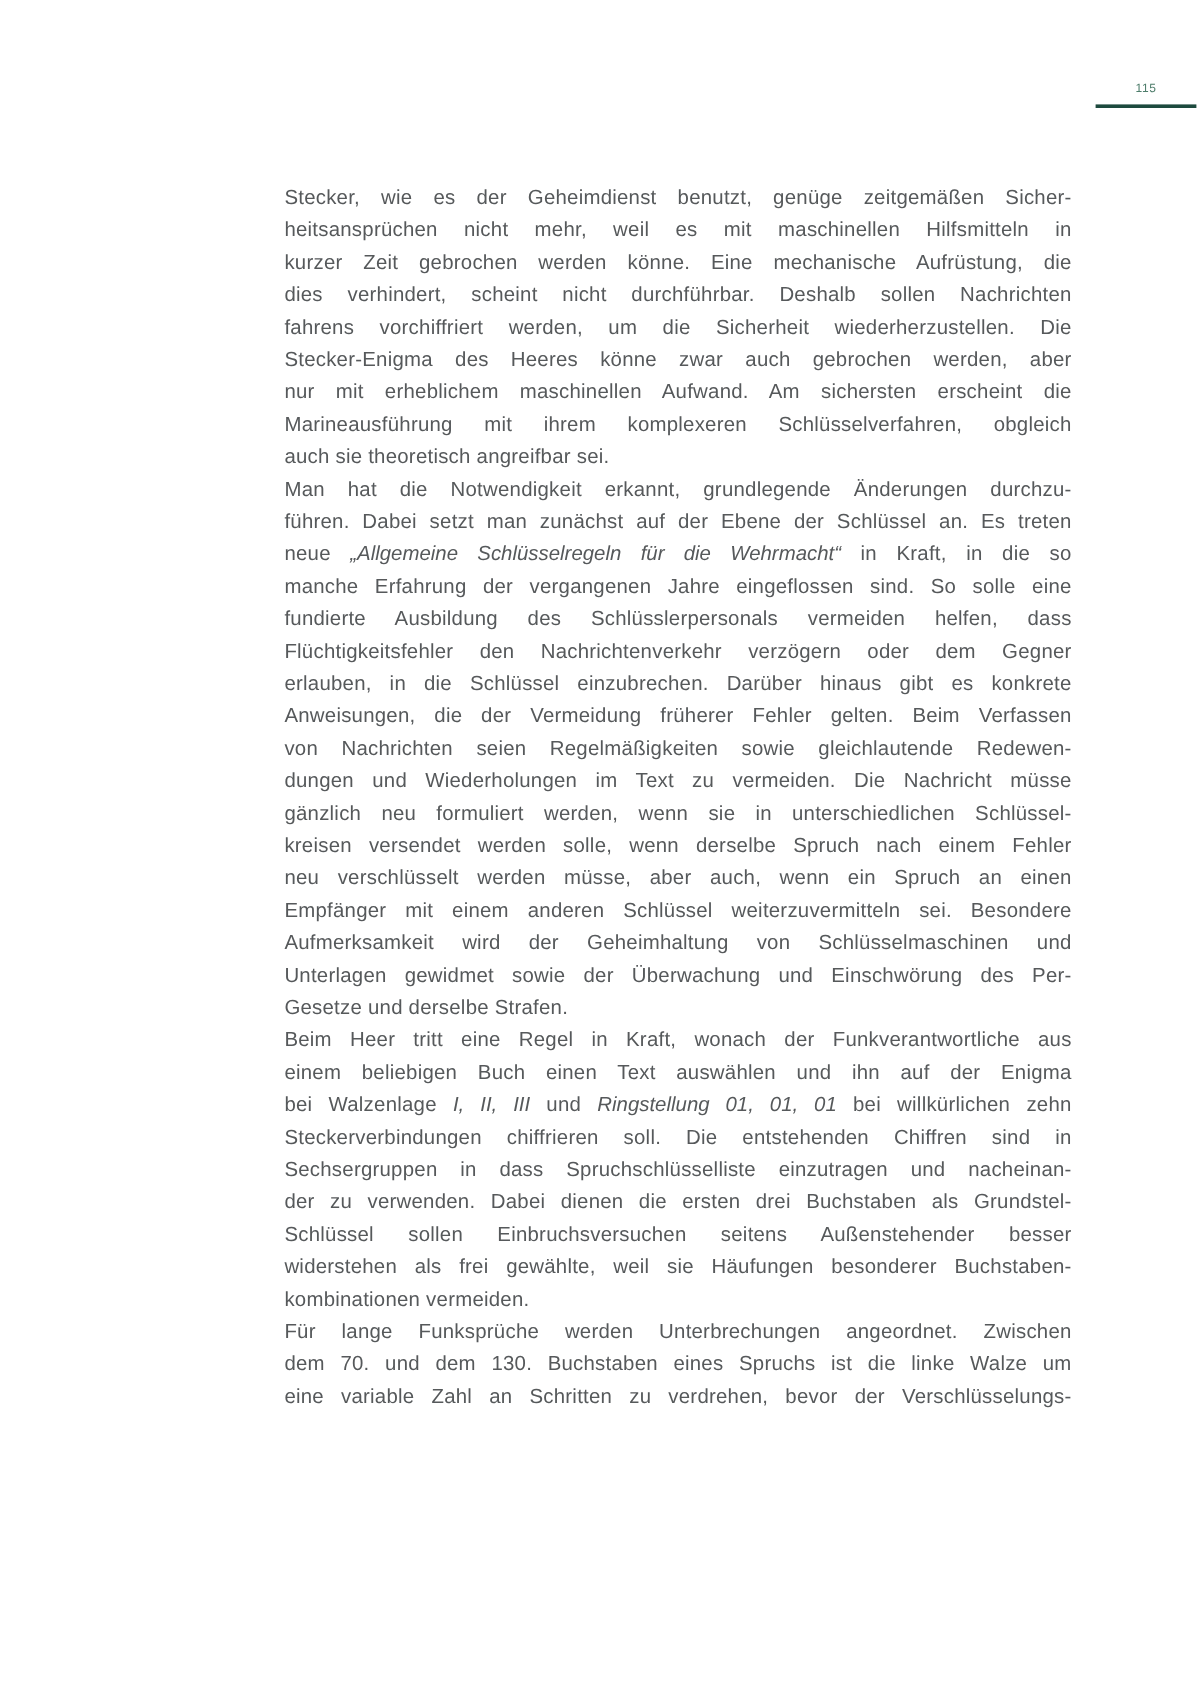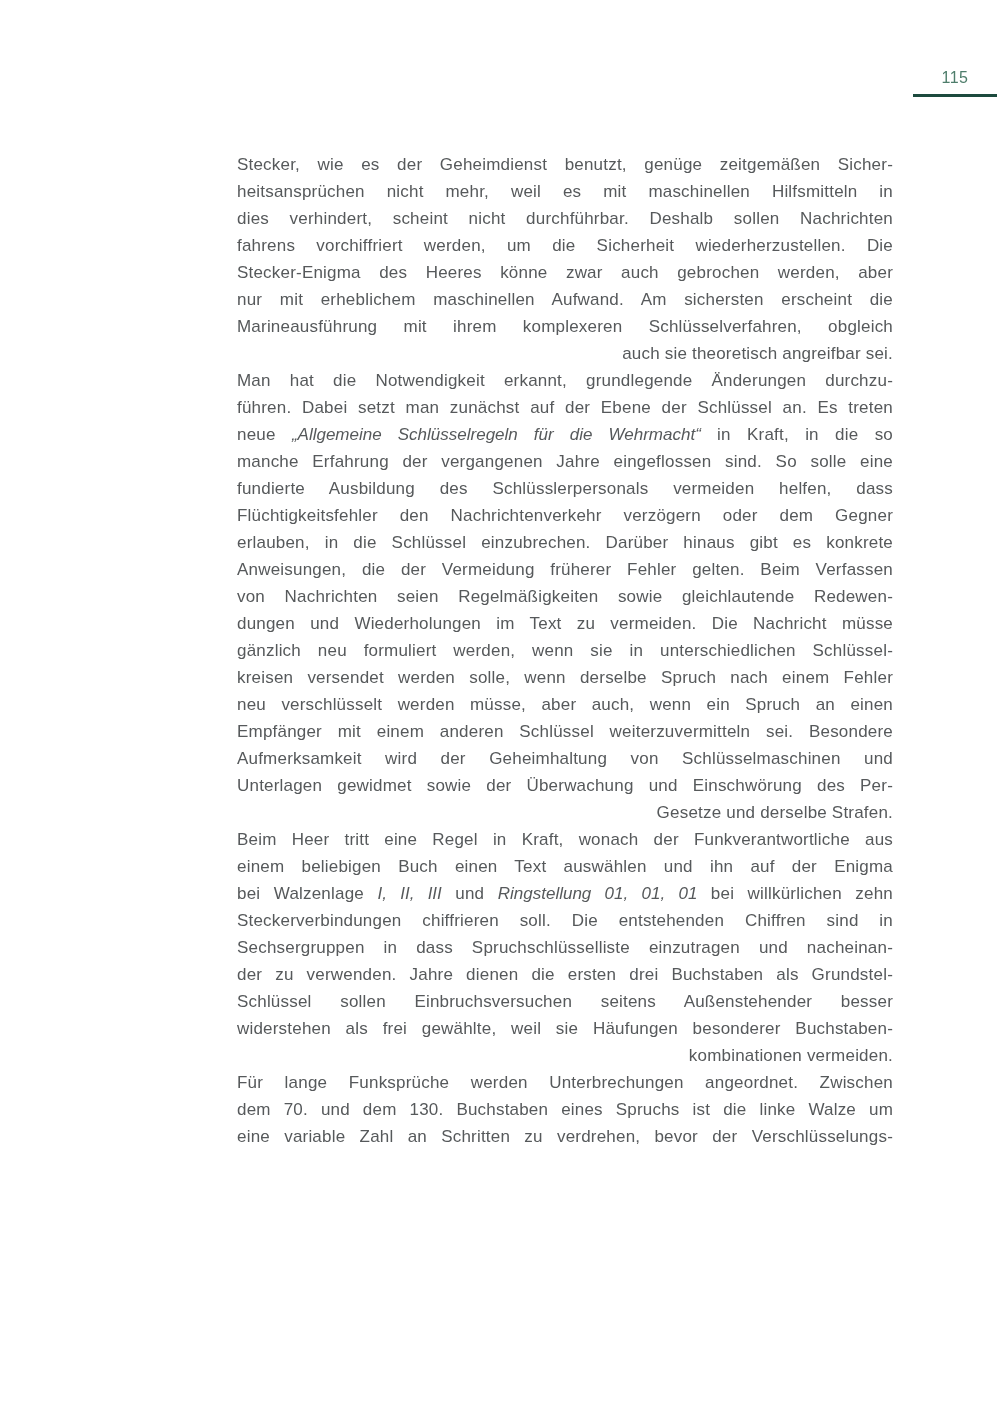--- a/index.html
+++ b/index.html
@@ -11,21 +11,21 @@
     overflow: hidden;
   }
   .pageno-wrap {
     position: absolute;
     top: 69px;
     left: 913px;
     width: 84px;
     text-align: center;
   }
   .pageno {
-    font-size: 16px;
+    font-size: 10px;
     color: var(--page-number, #4e7d6b);
     letter-spacing: 0.5px;
   }
   .pageno-rule {
     margin-top: 7px;
     height: 3px;
     background: var(--rule, #1d4a3e);
   }
   .text-block {
     position: absolute;
@@ -38,39 +38,40 @@
   .line {
     height: 27px;
     line-height: 27px;
     white-space: nowrap;
     letter-spacing: 0.2px;
   }
   .just {
     text-align: justify;
     text-align-last: justify;
   }
-  .line-end { text-align: right; }
+  .line-end { text-align: left; }
   .italic {
     font-style: italic;
     font-weight: 400;
     letter-spacing: 0;
   }
 </style>
 </head>
 <body>
 
 <div class="pageno-wrap">
   <div class="pageno">115</div>
   <div class="pageno-rule"></div>
 </div>
 
 <div class="text-block">
     <div>
       <div class="line just"><span>Stecker, wie es der Geheimdienst benutzt, genüge zeitgemäßen Sicher-</span></div>
       <div class="line just"><span>heitsansprüchen nicht mehr, weil es mit maschinellen Hilfsmitteln in</span></div>
+      <div class="line just"><span>kurzer Zeit gebrochen werden könne. Eine mechanische Aufrüstung, die</span></div>
       <div class="line just"><span>dies verhindert, scheint nicht durchführbar. Deshalb sollen Nachrichten</span></div>
       <div class="line just"><span>fahrens vorchiffriert werden, um die Sicherheit wiederherzustellen. Die</span></div>
       <div class="line just"><span>Stecker-Enigma des Heeres könne zwar auch gebrochen werden, aber</span></div>
       <div class="line just"><span>nur mit erheblichem maschinellen Aufwand. Am sichersten erscheint die</span></div>
       <div class="line just"><span>Marineausführung mit ihrem komplexeren Schlüsselverfahren, obgleich</span></div>
       <div class="line line-end"><span>auch sie theoretisch angreifbar sei.</span></div>
     </div>
     <div>
       <div class="line just"><span>Man hat die Notwendigkeit erkannt, grundlegende Änderungen durchzu-</span></div>
       <div class="line just"><span>führen. Dabei setzt man zunächst auf der Ebene der Schlüssel an. Es treten</span></div>
@@ -89,21 +90,21 @@
       <div class="line just"><span>Aufmerksamkeit wird der Geheimhaltung von Schlüsselmaschinen und</span></div>
       <div class="line just"><span>Unterlagen gewidmet sowie der Überwachung und Einschwörung des Per-</span></div>
       <div class="line line-end"><span>Gesetze und derselbe Strafen.</span></div>
     </div>
     <div>
       <div class="line just"><span>Beim Heer tritt eine Regel in Kraft, wonach der Funkverantwortliche aus</span></div>
       <div class="line just"><span>einem beliebigen Buch einen Text auswählen und ihn auf der Enigma</span></div>
       <div class="line just"><span>bei Walzenlage </span><span class="italic">I, II, III</span><span> und </span><span class="italic">Ringstellung 01, 01, 01</span><span> bei willkürlichen zehn</span></div>
       <div class="line just"><span>Steckerverbindungen chiffrieren soll. Die entstehenden Chiffren sind in</span></div>
       <div class="line just"><span>Sechsergruppen in dass Spruchschlüsselliste einzutragen und nacheinan-</span></div>
-      <div class="line just"><span>der zu verwenden. Jahre dienen die ersten drei Buchstaben als Grundstel-</span></div>
+      <div class="line just"><span>der zu verwenden. Dabei dienen die ersten drei Buchstaben als Grundstel-</span></div>
       <div class="line just"><span>Schlüssel sollen Einbruchsversuchen seitens Außenstehender besser</span></div>
       <div class="line just"><span>widerstehen als frei gewählte, weil sie Häufungen besonderer Buchstaben-</span></div>
       <div class="line line-end"><span>kombinationen vermeiden.</span></div>
     </div>
     <div>
       <div class="line just"><span>Für lange Funksprüche werden Unterbrechungen angeordnet. Zwischen</span></div>
       <div class="line just"><span>dem 70. und dem 130. Buchstaben eines Spruchs ist die linke Walze um</span></div>
       <div class="line just"><span>eine variable Zahl an Schritten zu verdrehen, bevor der Verschlüsselungs-</span></div>
     </div>
   </div>

